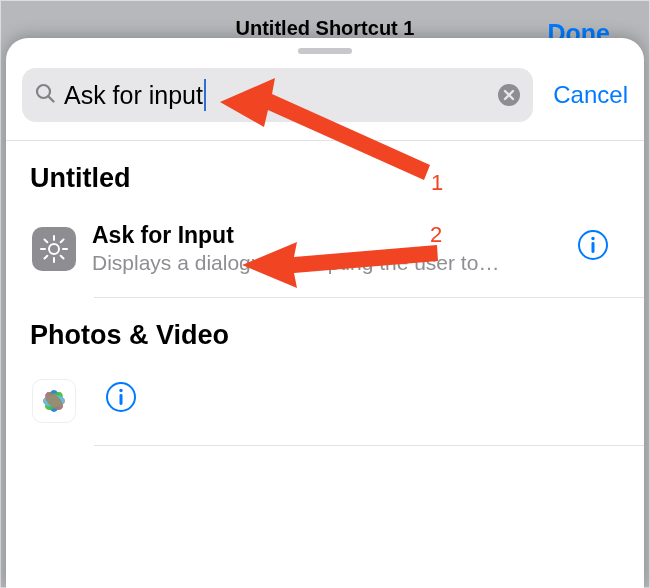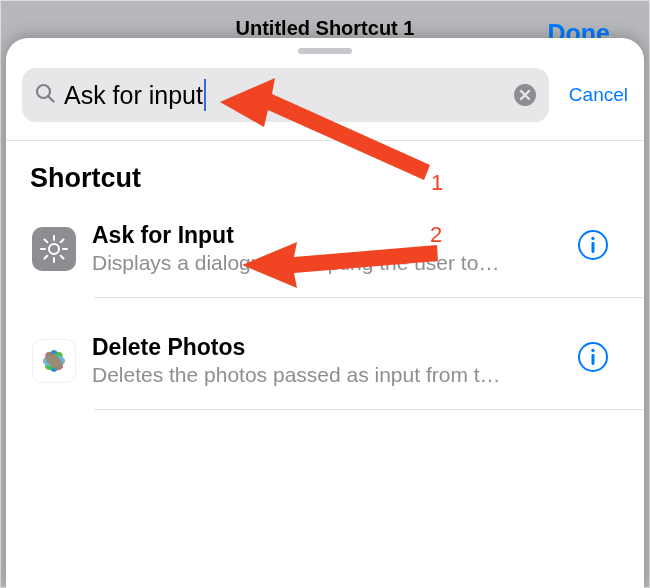--- a/index.html
+++ b/index.html
@@ -82,21 +82,21 @@
       width: 2px;
       height: 32px;
       background: #2f6dd0;
       margin-left: 1px;
       animation: blink 1s step-end infinite;
     }
     @keyframes blink { 50% { opacity: 0; } }
     .clear-btn { display: flex; align-items: center; }
     .cancel-link {
       margin-left: 20px;
-      font-size: 19px;
+      font-size: 24px;
       color: #007aff;
     }
     .section {
       padding: 22px 24px 0 24px;
     }
     .section-header {
       font-size: 27px;
       font-weight: 700;
       color: #000;
       margin-bottom: 14px;
@@ -181,21 +181,21 @@
         <svg width="24" height="24" viewBox="0 0 24 24">
           <circle cx="12" cy="12" r="11" fill="#8e8e92"></circle>
           <path d="M8 8 L16 16 M16 8 L8 16" stroke="#e7e7ea" stroke-width="2.4" stroke-linecap="round"></path>
         </svg>
       </span>
     </div>
     <span class="cancel-link">Cancel</span>
   </div>
 
   <div class="section">
-    <div class="section-header">Shortcut</div>
+    <div class="section-header">Untitled</div>
     <div class="row">
       <div class="row-icon settings">
         <svg width="32" height="32" viewBox="0 0 32 32">
           <g fill="none" stroke="#fff" stroke-width="2">
             <circle cx="16" cy="16" r="5"></circle>
             <path d="M16 3 v4 M16 25 v4 M3 16 h4 M25 16 h4 M6.5 6.5 l2.8 2.8 M22.7 22.7 l2.8 2.8 M25.5 6.5 l-2.8 2.8 M9.3 22.7 l-2.8 2.8" stroke-linecap="round"></path>
           </g>
         </svg>
       </div>
       <div class="row-text">
@@ -207,39 +207,36 @@
           <circle cx="17" cy="17" r="14" fill="none" stroke="#007aff" stroke-width="2"></circle>
           <circle cx="17" cy="10.5" r="1.7" fill="#007aff"></circle>
           <rect x="15.5" y="14" width="3" height="11" rx="1.4" fill="#007aff"></rect>
         </svg>
       </span>
     </div>
   </div>
   <div class="divider"></div>
 
   <div class="section">
+    <div class="section-header">Photos &amp; Video</div>
     <div class="row">
       <div class="row-icon photos">
         <svg width="40" height="40" viewBox="0 0 40 40">
           <g transform="translate(20,20)">
             <ellipse rx="6" ry="11" fill="#ffcc00" opacity="0.85" transform="rotate(0)"></ellipse>
             <ellipse rx="6" ry="11" fill="#ff9500" opacity="0.85" transform="rotate(45)"></ellipse>
             <ellipse rx="6" ry="11" fill="#ff3b30" opacity="0.85" transform="rotate(90)"></ellipse>
             <ellipse rx="6" ry="11" fill="#c644fc" opacity="0.85" transform="rotate(135)"></ellipse>
             <ellipse rx="6" ry="11" fill="#007aff" opacity="0.85" transform="rotate(180)"></ellipse>
             <ellipse rx="6" ry="11" fill="#34c759" opacity="0.85" transform="rotate(225)"></ellipse>
             <ellipse rx="6" ry="11" fill="#5ac8fa" opacity="0.85" transform="rotate(270)"></ellipse>
             <ellipse rx="6" ry="11" fill="#a2845e" opacity="0.85" transform="rotate(315)"></ellipse>
           </g>
         </svg>
       </div>
-      <div class="row-text">
-        <div class="row-title">Delete Photos</div>
-        <div class="row-sub">Deletes the photos passed as input from t…</div>
-      </div>
       <span class="info-btn">
         <svg width="34" height="34" viewBox="0 0 34 34">
           <circle cx="17" cy="17" r="14" fill="none" stroke="#007aff" stroke-width="2"></circle>
           <circle cx="17" cy="10.5" r="1.7" fill="#007aff"></circle>
           <rect x="15.5" y="14" width="3" height="11" rx="1.4" fill="#007aff"></rect>
         </svg>
       </span>
     </div>
   </div>
   <div class="divider"></div>

